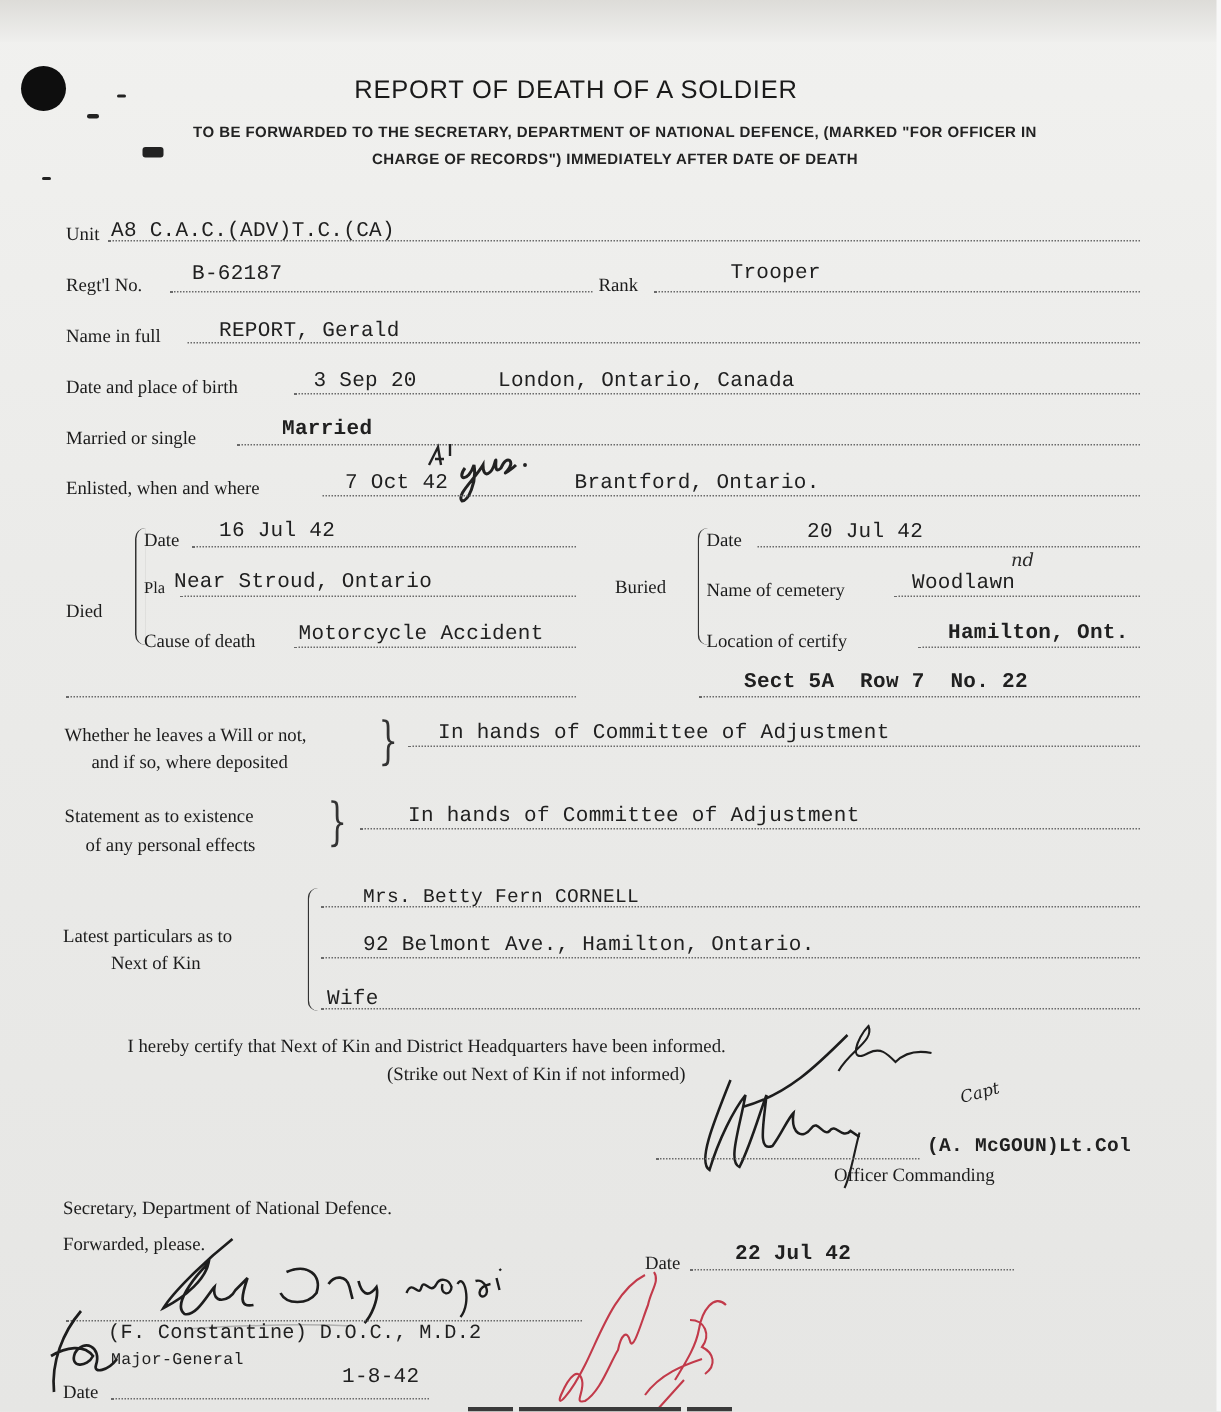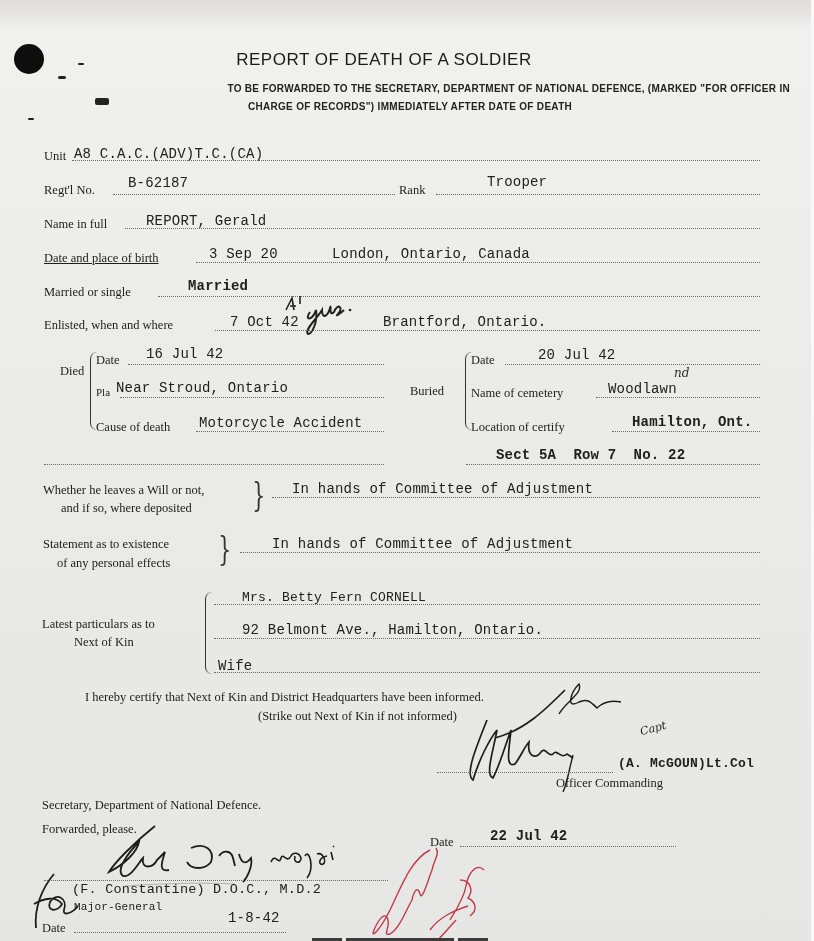--- a/index.html
+++ b/index.html
@@ -41,58 +41,58 @@
 <div class="paper"></div>
 <div class="fold-top"></div>
 <div class="edge-right"></div>
 <div class="punch-hole"></div>
 <div class="speck" style="left:58px;top:76px;width:8px;height:3px;"></div>
 <div class="speck" style="left:95px;top:98px;width:14px;height:7px;"></div>
 <div class="speck" style="left:78px;top:63px;width:6px;height:2px;"></div>
 <div class="speck" style="left:28px;top:118px;width:6px;height:2px;"></div>
 
 <div class="title">REPORT OF DEATH OF A SOLDIER</div>
-<div class="subtitle" style="top:83px;text-align:right;">TO BE FORWARDED TO THE SECRETARY, DEPARTMENT OF NATIONAL DEFENCE, (MARKED "FOR OFFICER IN</div>
+<div class="subtitle" style="top:83px;">TO BE FORWARDED TO THE SECRETARY, DEPARTMENT OF NATIONAL DEFENCE, (MARKED "FOR OFFICER IN</div>
 <div class="subtitle" style="top:101px;">CHARGE OF RECORDS") IMMEDIATELY AFTER DATE OF DEATH</div>
 
 <span class="lbl" style="left:44px;top:149px;">Unit</span>
 <span class="val" style="left:74px;top:146px;">A8 C.A.C.(ADV)T.C.(CA)</span>
 <div class="dots" style="left:72px;top:160px;width:688px;"></div>
 
 <span class="lbl" style="left:44px;top:183px;">Regt'l No.</span>
 <span class="val" style="left:128px;top:175px;">B-62187</span>
 <div class="dots" style="left:113px;top:194px;width:282px;"></div>
 <span class="lbl" style="left:399px;top:183px;">Rank</span>
 <span class="val" style="left:487px;top:174px;">Trooper</span>
 <div class="dots" style="left:436px;top:194px;width:324px;"></div>
 
 <span class="lbl" style="left:44px;top:217px;">Name in full</span>
 <span class="val" style="left:146px;top:213px;">REPORT, Gerald</span>
 <div class="dots" style="left:125px;top:228px;width:635px;"></div>
 
-<span class="lbl" style="left:44px;top:251px;text-decoration:underline;">Date and place of birth</span>
+<span class="lbl" style="left:44px;top:251px;">Date and place of birth</span>
 <span class="val" style="left:209px;top:246px;">3 Sep 20</span>
 <span class="val" style="left:332px;top:246px;">London, Ontario, Canada</span>
 <div class="dots" style="left:196px;top:262px;width:564px;"></div>
 
 <span class="lbl" style="left:44px;top:285px;">Married or single</span>
 <span class="val bold" style="left:188px;top:278px;">Married</span>
 <div class="dots" style="left:158px;top:296px;width:602px;"></div>
 
 <span class="lbl" style="left:44px;top:318px;">Enlisted, when and where</span>
 <span class="val" style="left:230px;top:314px;">7 Oct 42</span>
 <svg class="sig" style="left:282px;top:290px;" width="80" height="48">
   <path d="M4 20 L10 8 L12 20 M8 16 L14 16 M18 6 L18 14" stroke="#222" stroke-width="1.6" fill="none"></path>
   <path d="M28 22 C22 30 30 32 34 20 C36 32 30 44 26 44 C22 40 34 30 40 20 C40 30 46 26 48 18 C50 12 46 28 52 22 C56 12 62 18 56 24 C52 28 60 22 62 20" stroke="#222" stroke-width="2" fill="none"></path>
   <circle cx="68" cy="20" r="1.3" fill="#222"></circle>
 </svg>
 <span class="val" style="left:383px;top:314px;">Brantford, Ontario.</span>
 <div class="dots" style="left:215px;top:330px;width:545px;"></div>
 
-<span class="lbl" style="left:44px;top:364px;margin-left:16px;">Died</span>
+<span class="lbl" style="left:44px;top:400px;">Died</span>
 <div class="brace" style="left:90px;top:352px;width:6px;height:78px;"></div>
 <span class="lbl" style="left:96px;top:353px;">Date</span>
 <span class="val" style="left:146px;top:346px;">16 Jul 42</span>
 <div class="dots" style="left:128px;top:364px;width:256px;"></div>
 <span class="lbl" style="left:96px;top:386px;font-size:11px;">Pla</span>
 <span class="val" style="left:116px;top:380px;">Near Stroud, Ontario</span>
 <div class="dots" style="left:120px;top:397px;width:264px;"></div>
 <span class="lbl" style="left:96px;top:420px;">Cause of death</span>
 <span class="val" style="left:199px;top:415px;">Motorcycle Accident</span>
 <div class="dots" style="left:196px;top:431px;width:188px;"></div>

